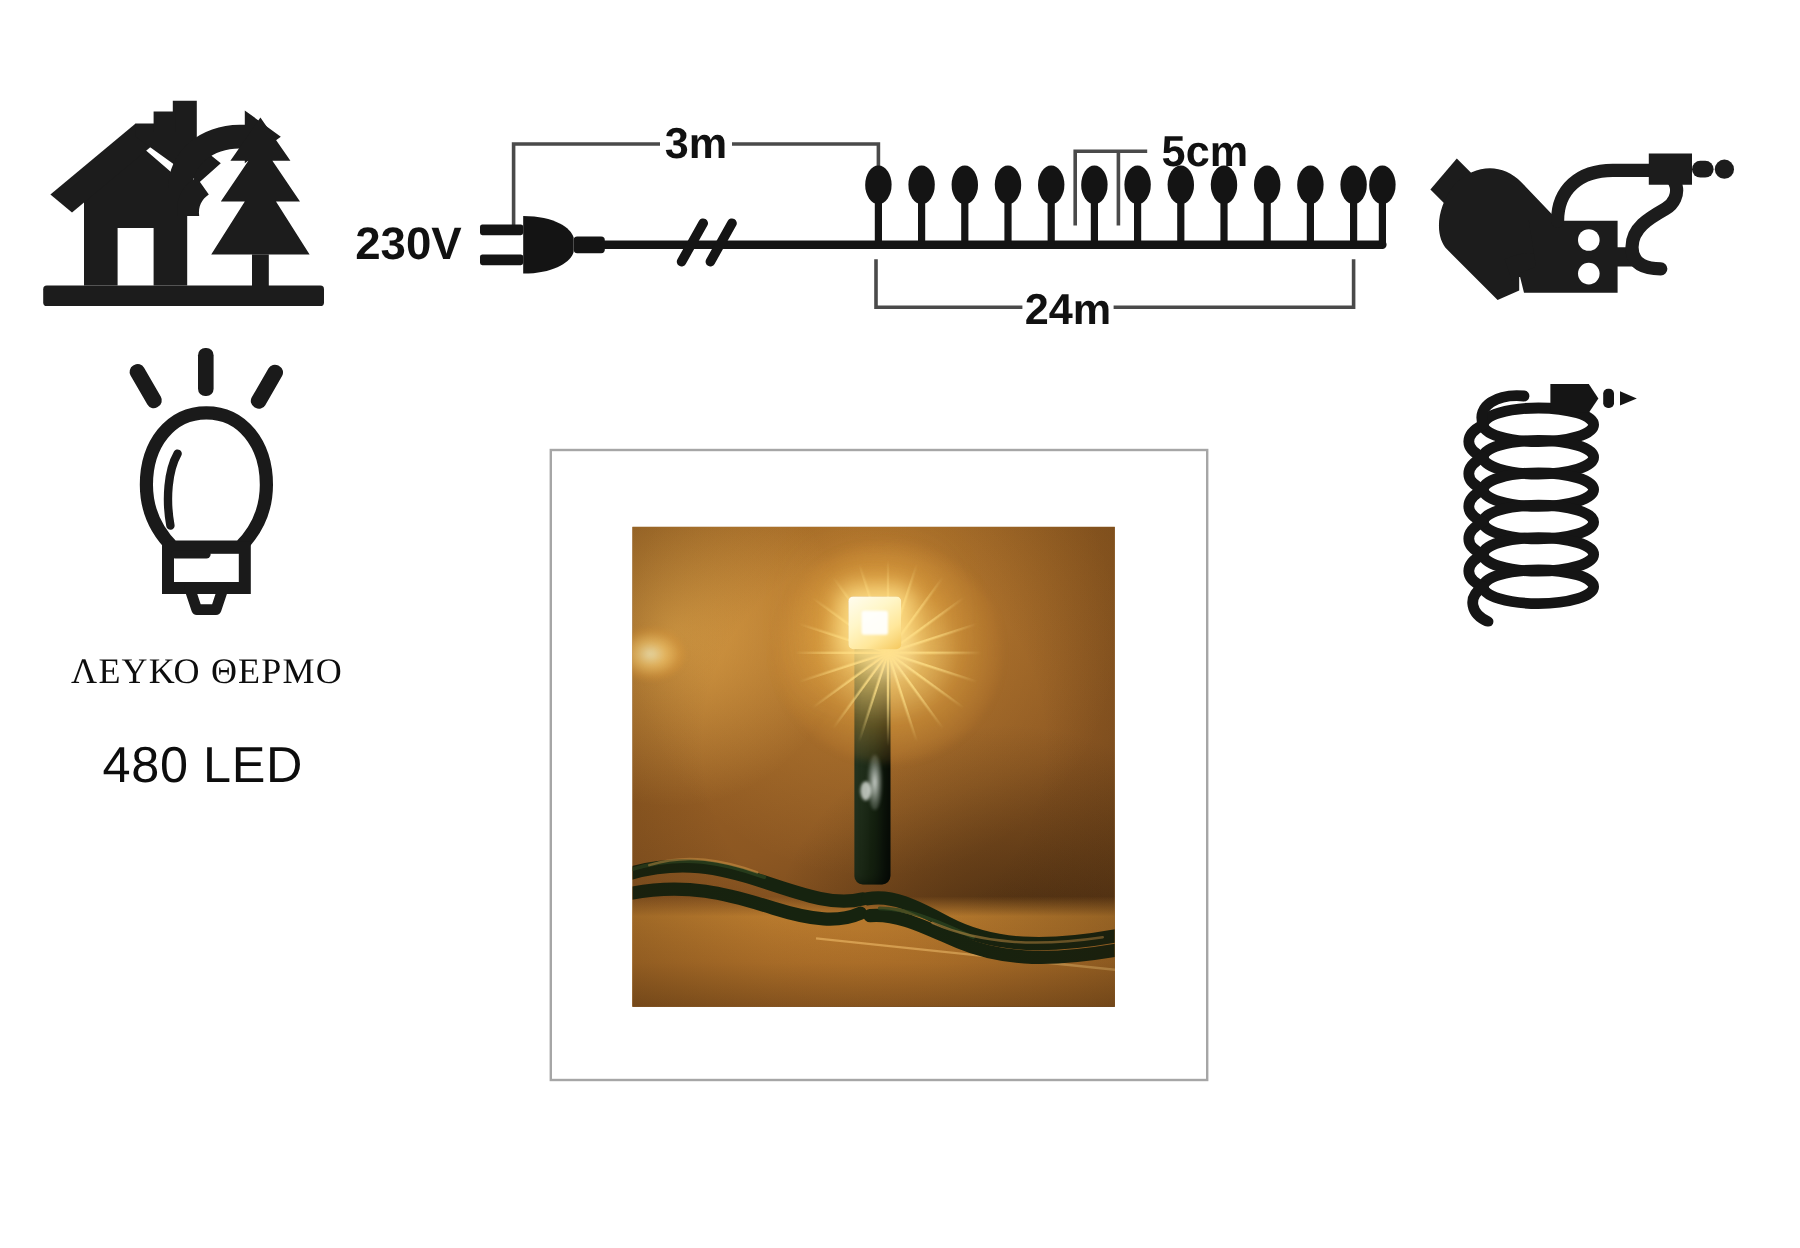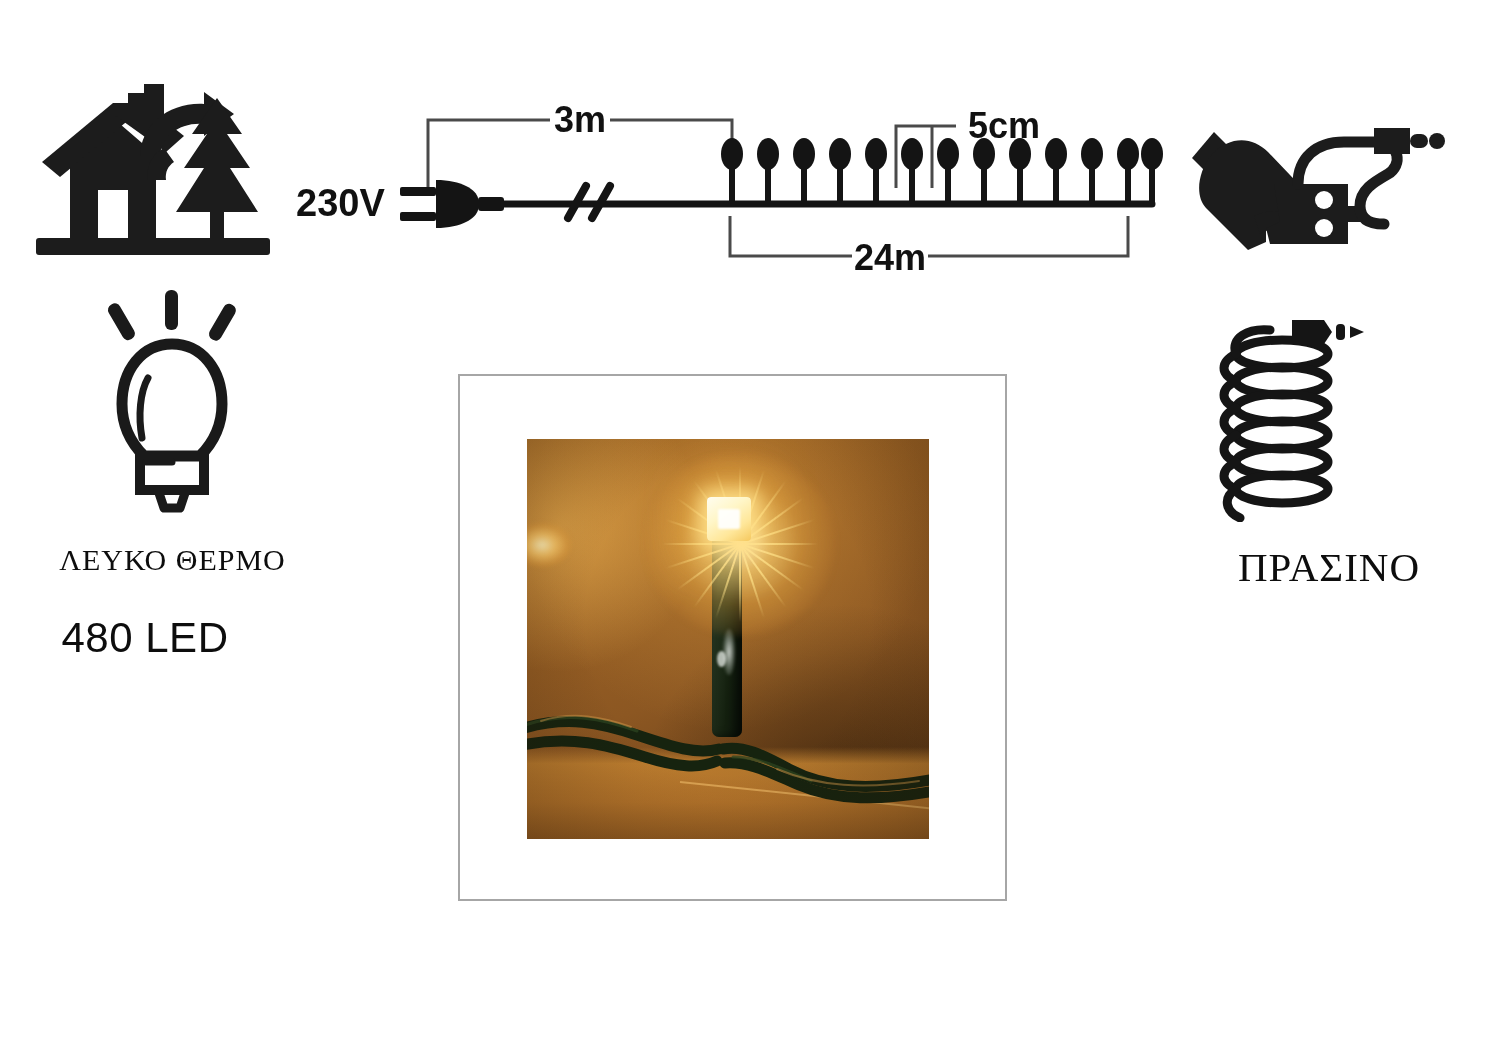--- a/index.html
+++ b/index.html
@@ -47,20 +47,21 @@
   }
   .label-ledcount {
     left: 0px; top: 614px; width: 290px;
     text-align: center;
     font-family: "Liberation Sans", sans-serif;
     font-size: 42px;
     font-weight: 400;
     letter-spacing: 0.5px;
     color: #0d0d0d;
     white-space: nowrap;
+    padding-left: 24px;
   }
   .label-cablecolor {
     left: 1164px; top: 543px; width: 330px;
     text-align: center;
     font-family: "Liberation Serif", serif;
     font-size: 41px;
     font-weight: 400;
     letter-spacing: 1px;
     color: #0d0d0d;
     white-space: nowrap;
@@ -422,15 +423,14 @@
       </div>
 
       <div class="photo-vignette"></div>
     </div>
   </div>
 
   <div class="abs label-warmwhite">ΛΕΥΚΟ ΘΕΡΜΟ</div>
 
   <div class="abs label-ledcount">480 LED</div>
 
-  <div class="abs label-cablecolor">ΠΡΑΣΙΝΟ</div>
 
 </div>
 
 </body></html>

